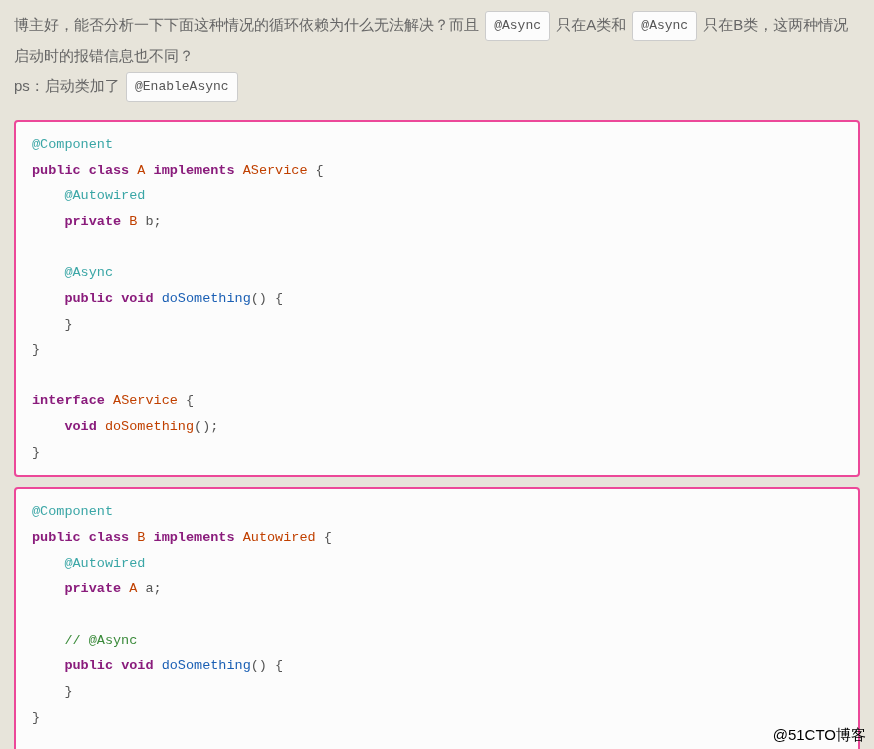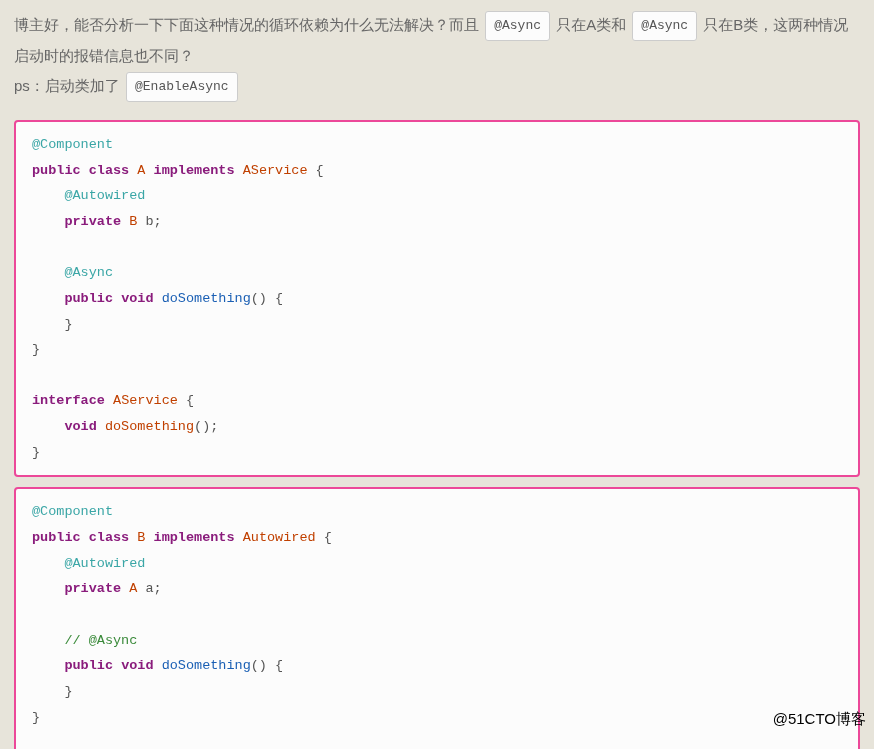--- a/index.html
+++ b/index.html
@@ -43,21 +43,21 @@
   }
   .anno { color: #3aa6a6; } 
   .kw { color: #8a1c7c; font-weight: bold; } 
   .cls { color: #c04000; } 
   .mtd { color: #1a5fb4; } 
   .call { color: #c04000; } 
   .cmt { color: #3a8a3a; }
   .plain { color: #555; }
   .watermark {
     position: absolute;
-    bottom: 20px;
+    bottom: 4px;
     right: 8px;
     color: #000;
     font-size: 15px;
   }
 </style>
 </head>
 <body>
 
 <div class="question">
   <span>博主好，能否分析一下下面这种情况的循环依赖为什么无法解决？而且 </span><span class="inline-code">@Async</span><span> 只在A类和 </span><span class="inline-code">@Async</span><span> 只在B类，这两种情况启动时的报错信息也不同？</span>

